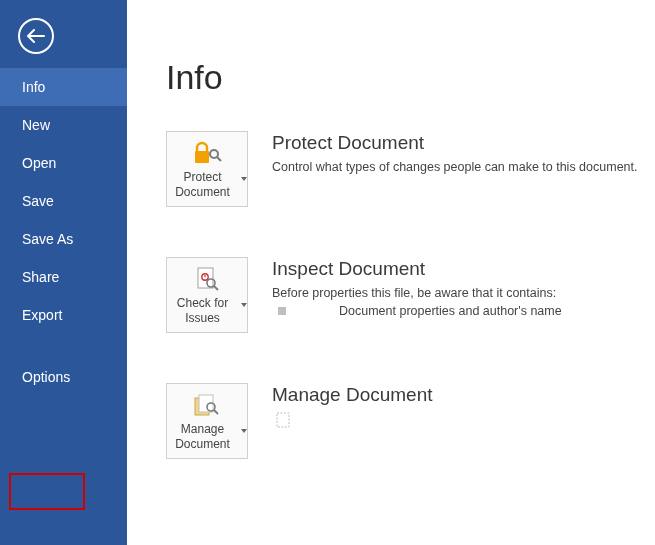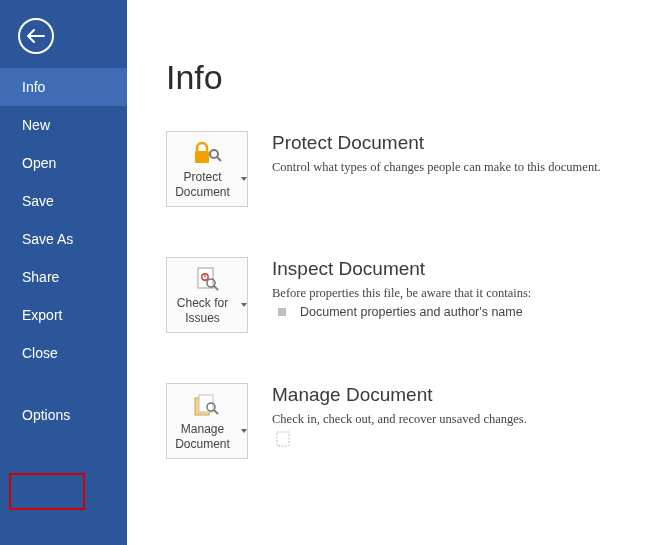--- a/index.html
+++ b/index.html
@@ -112,28 +112,28 @@
     .section-title {
       font-size: 19px;
       color: #3a3a3a;
       font-weight: 400;
       margin-bottom: 6px;
     }
     .section-desc {
       font-size: 12.5px;
       color: #444;
       margin-bottom: 4px;
-      font-family: Liberation Serif, serif;
     }
     .bullet-row {
       display: flex;
       align-items: center;
       font-size: 12.5px;
       color: #444;
       margin-top: 2px;
+      gap: 39px;
     }
     .bullet-mark {
       width: 8px; height: 8px;
       background: #bfbfbf;
       margin-left: 6px;
       margin-right: 14px;
       flex-shrink: 0;
     }
     .doc-icon-small {
       width: 14px;
@@ -167,23 +167,20 @@
       <span>Save</span>
     </div>
   <div class="nav-item">
       <span>Save As</span>
     </div>
   <div class="nav-item">
       <span>Share</span>
     </div>
   <div class="nav-item">
       <span>Export</span>
-    </div>
-  <div class="nav-item">
-      <span>Close</span>
     </div>
 
   <div class="sidebar-spacer"></div>
 
   <div class="nav-item">
       <span>Options</span>
     </div>
 </div>
 
 <div class="options-highlight"></div>
@@ -248,21 +245,20 @@
           <path d="M22 18 L26 22" stroke="#7a7a7a" stroke-width="1.8"></path>
         </svg>
       </div>
       <div class="tile-label">
           <span>Manage Document</span>
           <span class="dropdown-caret"></span>
         </div>
     </div>
     <div class="section-body">
       <div class="section-title">Manage Document</div>
-      <div class="section-desc">Check in, check out, and recover unsaved changes.</div>
       <div class="bullet-row">
         <svg class="doc-icon-small" width="14" height="16" viewBox="0 0 14 16">
           <rect x="1" y="1" width="12" height="14" fill="none" stroke="#bdbdbd" stroke-width="1" stroke-dasharray="2 1.5"></rect>
         </svg>
       </div>
     </div>
   </div>
 
 </div>
 

